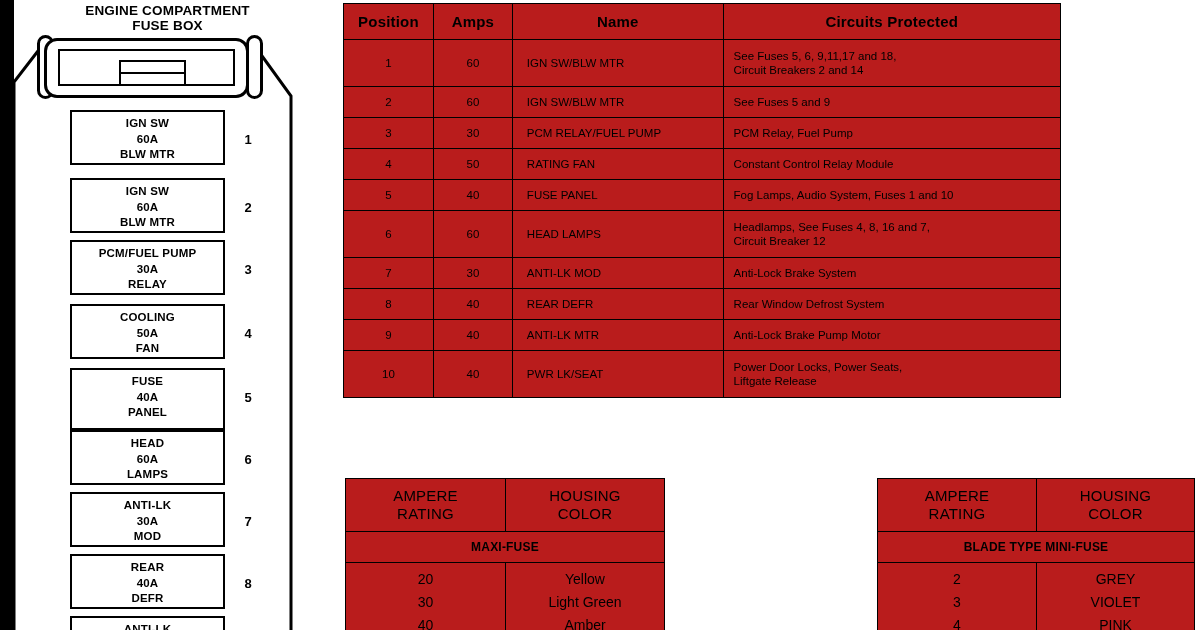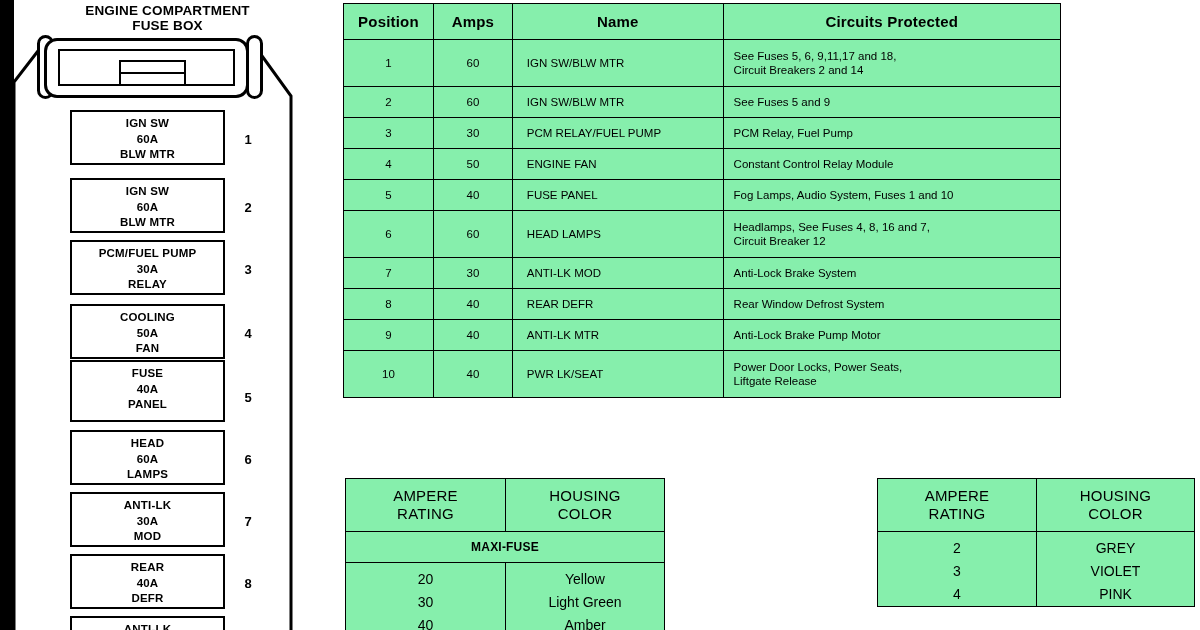--- a/index.html
+++ b/index.html
@@ -116,21 +116,21 @@
     left: 236px;
     width: 24px;
     text-align: center;
     font-size: 13px;
     font-weight: bold;
   }
 
   
   table {
     border-collapse: collapse;
-    background: #86efac;
+    background: #b91c1c;
     padding-left: 14px;
   }
   table td, table th {
     border: 1.6px solid #000;
     padding: 0;
     vertical-align: middle;
     font-weight: normal;
   }
 
   
@@ -243,21 +243,21 @@
   </div>
   <div class="fuse-index" style="top:262px;">3</div>
 
   <div class="fuse-block" style="top:304px;height:55px;">
     <div>COOLING</div>
     <div>50A</div>
     <div>FAN</div>
   </div>
   <div class="fuse-index" style="top:326px;">4</div>
 
-  <div class="fuse-block" style="top:360px;height:62px;">
+  <div class="fuse-block" style="top:368px;height:62px;">
     <div>FUSE</div>
     <div>40A</div>
     <div>PANEL</div>
   </div>
   <div class="fuse-index" style="top:390px;">5</div>
 
   <div class="fuse-block" style="top:430px;height:55px;">
     <div>HEAD</div>
     <div>60A</div>
     <div>LAMPS</div>
@@ -314,21 +314,21 @@
         </tr>
         <tr>
           <td class="c-pos">3</td>
           <td class="c-amp">30</td>
           <td class="c-name">PCM RELAY/FUEL PUMP</td>
           <td class="c-circ">PCM Relay, Fuel Pump</td>
         </tr>
         <tr>
           <td class="c-pos">4</td>
           <td class="c-amp">50</td>
-          <td class="c-name">ENGINE FAN</td>
+          <td class="c-name">RATING FAN</td>
           <td class="c-circ">Constant Control Relay Module</td>
         </tr>
         <tr>
           <td class="c-pos">5</td>
           <td class="c-amp">40</td>
           <td class="c-name">FUSE PANEL</td>
           <td class="c-circ">Fog Lamps, Audio System, Fuses 1 and 10</td>
         </tr>
         <tr class="tall">
           <td class="c-pos">6</td>
@@ -403,18 +403,21 @@
         <td class="ch">
           <div>AMPERE</div>
           <div>RATING</div>
         </td>
         <td class="ch">
           <div>HOUSING</div>
           <div>COLOR</div>
         </td>
       </tr>
       <tr>
+        <td class="subhead" colspan="2">BLADE TYPE MINI-FUSE</td>
+      </tr>
+      <tr>
         <td class="cv">2<br>3<br>4</td>
         <td class="cv">GREY<br>VIOLET<br>PINK</td>
       </tr>
     </tbody>
   </table>
 </div>
 
 </body></html>

